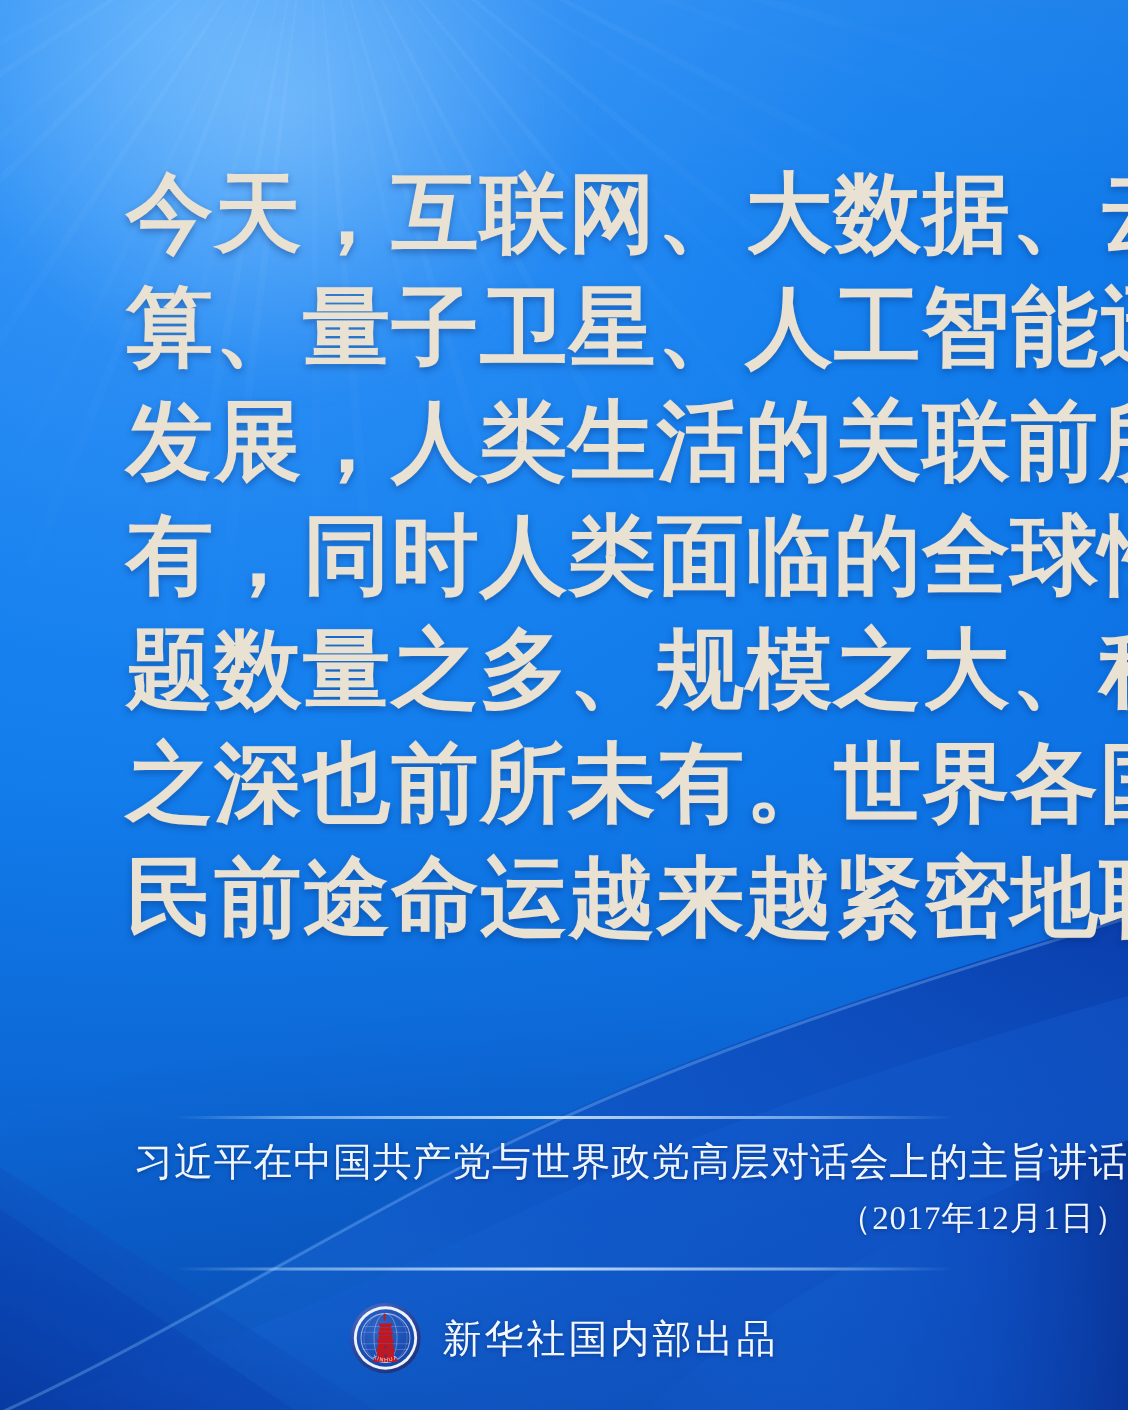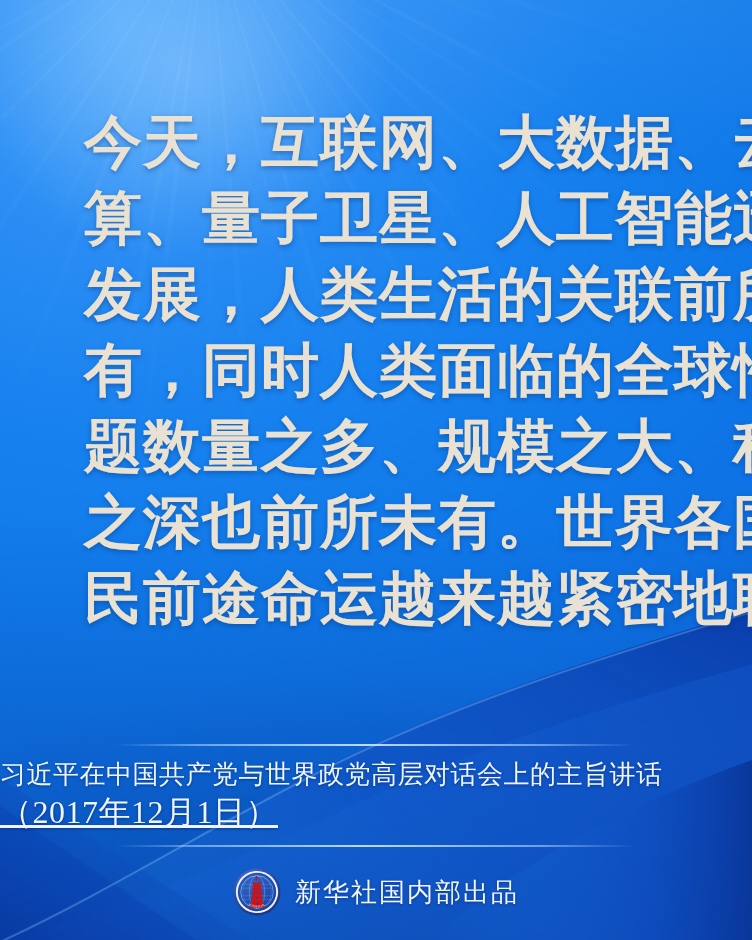--- a/index.html
+++ b/index.html
@@ -75,32 +75,31 @@
       rgba(198,232,255,.50) 82%,
       rgba(255,255,255,0) 100%);
   }
   .divider.d1{top:744px;}
   .divider.d2{top:845px;}
 
   
   .attrib{
     position:absolute;z-index:8;
     left:0;right:0;top:757px;
-    text-align:left;
+    text-align:right;
     color:#eef5ff;
     font-family:"Liberation Serif","DejaVu Serif",serif;
   }
   .attrib .line1{
     font-size:26px;line-height:36px;letter-spacing:.5px;
     text-shadow:0 1px 3px rgba(2,30,95,.55);
   }
   .attrib .line2{
-    font-size:32px;line-height:38px;letter-spacing:.5px;
+    font-size:22px;line-height:38px;letter-spacing:.5px;
     text-shadow:0 1px 3px rgba(2,30,95,.55);
-    text-decoration:underline;
   }
   
   .footer{
     position:absolute;z-index:8;
     left:0;right:0;top:868px;
     display:flex;align-items:center;justify-content:center;gap:14px;
   }
   .logo{
     width:48px;height:48px;flex:0 0 48px;position:relative;
   }

